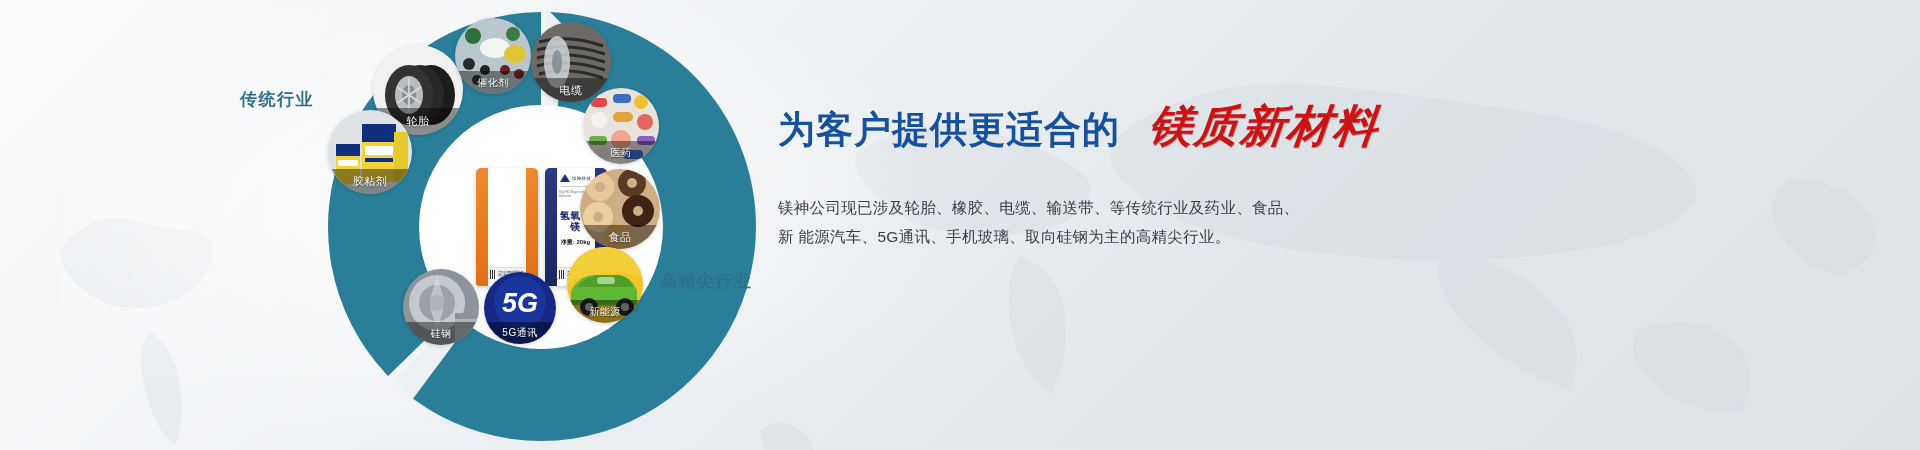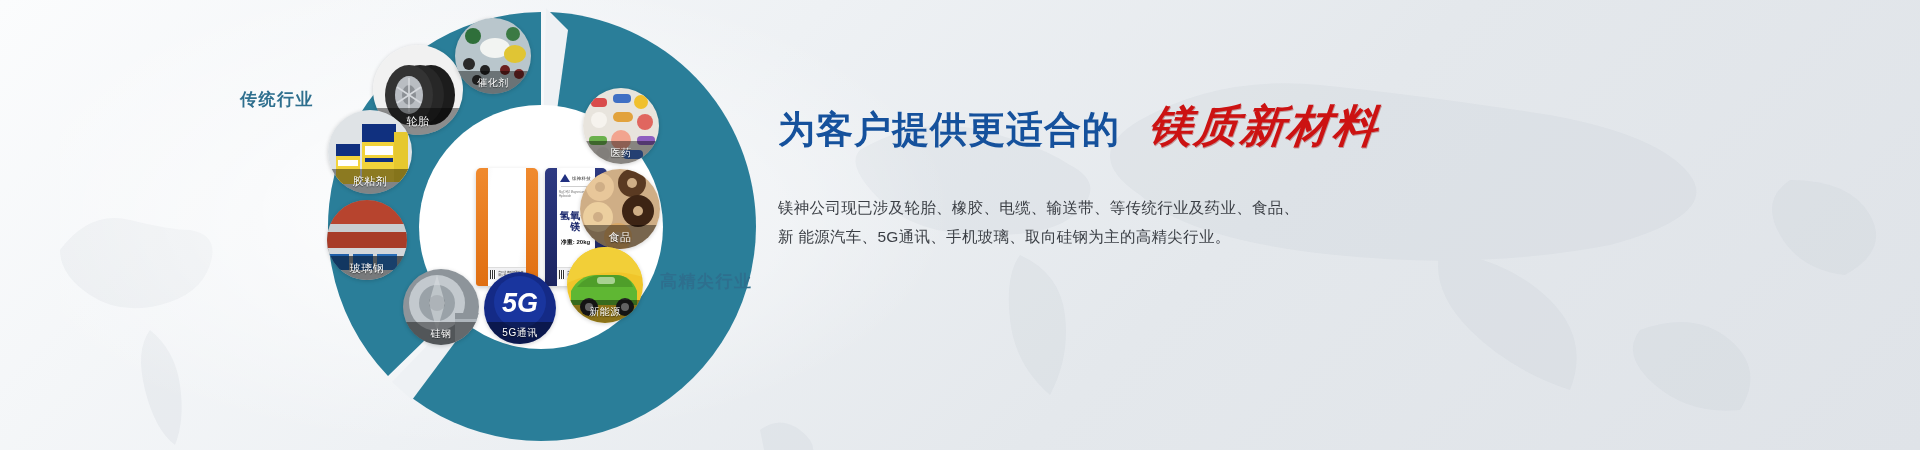--- a/index.html
+++ b/index.html
@@ -279,50 +279,51 @@
         <ellipse cx="60" cy="36" rx="11" ry="9" fill="#e0c534"></ellipse>
         <circle cx="14" cy="46" r="6" fill="#2a2a2a"></circle>
         <circle cx="30" cy="52" r="5" fill="#222"></circle>
         <circle cx="50" cy="52" r="5" fill="#6b2020"></circle>
         <circle cx="64" cy="56" r="5" fill="#7a2a2a"></circle>
         <circle cx="22" cy="62" r="5" fill="#333"></circle>
       </svg>
       <div class="cap">催化剂</div>
     </div>
 
+    <div class="node" style="left:213px;top:18px;width:80px;height:80px;">
+      <svg class="photo" viewBox="0 0 80 80">
+        <rect width="80" height="80" fill="#6d6a66"></rect>
+        <g stroke="#2b2b2b" stroke-width="3" fill="none">
+          <path d="M8 20 q30 -8 64 4"></path>
+            <path d="M6 28 q30 -8 68 4"></path>
+          <path d="M6 36 q30 -8 68 4"></path>
+            <path d="M6 44 q30 -8 68 4"></path>
+          <path d="M8 52 q30 -8 64 4"></path>
+        </g>
+        <ellipse cx="26" cy="40" rx="13" ry="26" fill="#cfd5d8" opacity=".85"></ellipse>
+        <ellipse cx="26" cy="40" rx="5" ry="12" fill="#8d9499"></ellipse>
+      </svg>
+      <div class="cap">电缆</div>
+    </div>
 
     <div class="node" style="left:10px;top:106px;width:84px;height:84px;">
       <svg class="photo" viewBox="0 0 84 84">
         <rect width="84" height="84" fill="#dfe3e6"></rect>
         <rect x="8" y="34" width="24" height="40" fill="#f2d33a"></rect>
         <rect x="8" y="34" width="24" height="12" fill="#10307f"></rect>
         <rect x="10" y="50" width="20" height="6" fill="#fff"></rect>
         <rect x="34" y="14" width="34" height="58" fill="#f2d33a"></rect>
         <rect x="34" y="14" width="34" height="18" fill="#10307f"></rect>
         <rect x="37" y="36" width="28" height="9" fill="#ffffff"></rect>
         <rect x="37" y="48" width="28" height="4" fill="#10307f"></rect>
         <rect x="66" y="22" width="14" height="50" fill="#e6c82f"></rect>
       </svg>
       <div class="cap">胶粘剂</div>
     </div>
 
-    <div class="node" style="left:9px;top:196px;width:80px;height:80px;">
-      <svg class="photo" viewBox="0 0 80 80">
-        <rect width="80" height="80" fill="#8e9499"></rect>
-        <rect y="0" width="80" height="26" fill="#b7442e"></rect>
-        <rect y="24" width="80" height="10" fill="#c9cdd0"></rect>
-        <rect y="32" width="80" height="18" fill="#a83c28"></rect>
-        <rect y="48" width="80" height="8" fill="#d3d7da"></rect>
-        <rect x="2" y="54" width="20" height="16" fill="#1f5fa8"></rect>
-        <rect x="26" y="54" width="20" height="16" fill="#1f5fa8"></rect>
-        <rect x="50" y="54" width="20" height="16" fill="#2a6fb8"></rect>
-        <rect y="70" width="80" height="10" fill="#cfd3d6"></rect>
-      </svg>
-      <div class="cap">玻璃钢</div>
-    </div>
 
     <div class="node sm" style="left:265px;top:84px;width:76px;height:76px;">
       <svg class="photo" viewBox="0 0 76 76">
         <rect width="76" height="76" fill="#e8e4dd"></rect>
         <rect x="8" y="10" width="16" height="9" rx="4" fill="#d94b4b"></rect>
         <rect x="30" y="6" width="18" height="9" rx="4" fill="#3f6fc4"></rect>
         <circle cx="58" cy="14" r="7" fill="#f0c02e"></circle>
         <circle cx="16" cy="32" r="8" fill="#f6f3ee"></circle>
         <rect x="30" y="24" width="20" height="10" rx="5" fill="#e2a23c"></rect>
         <circle cx="62" cy="34" r="8" fill="#e0665f"></circle>

